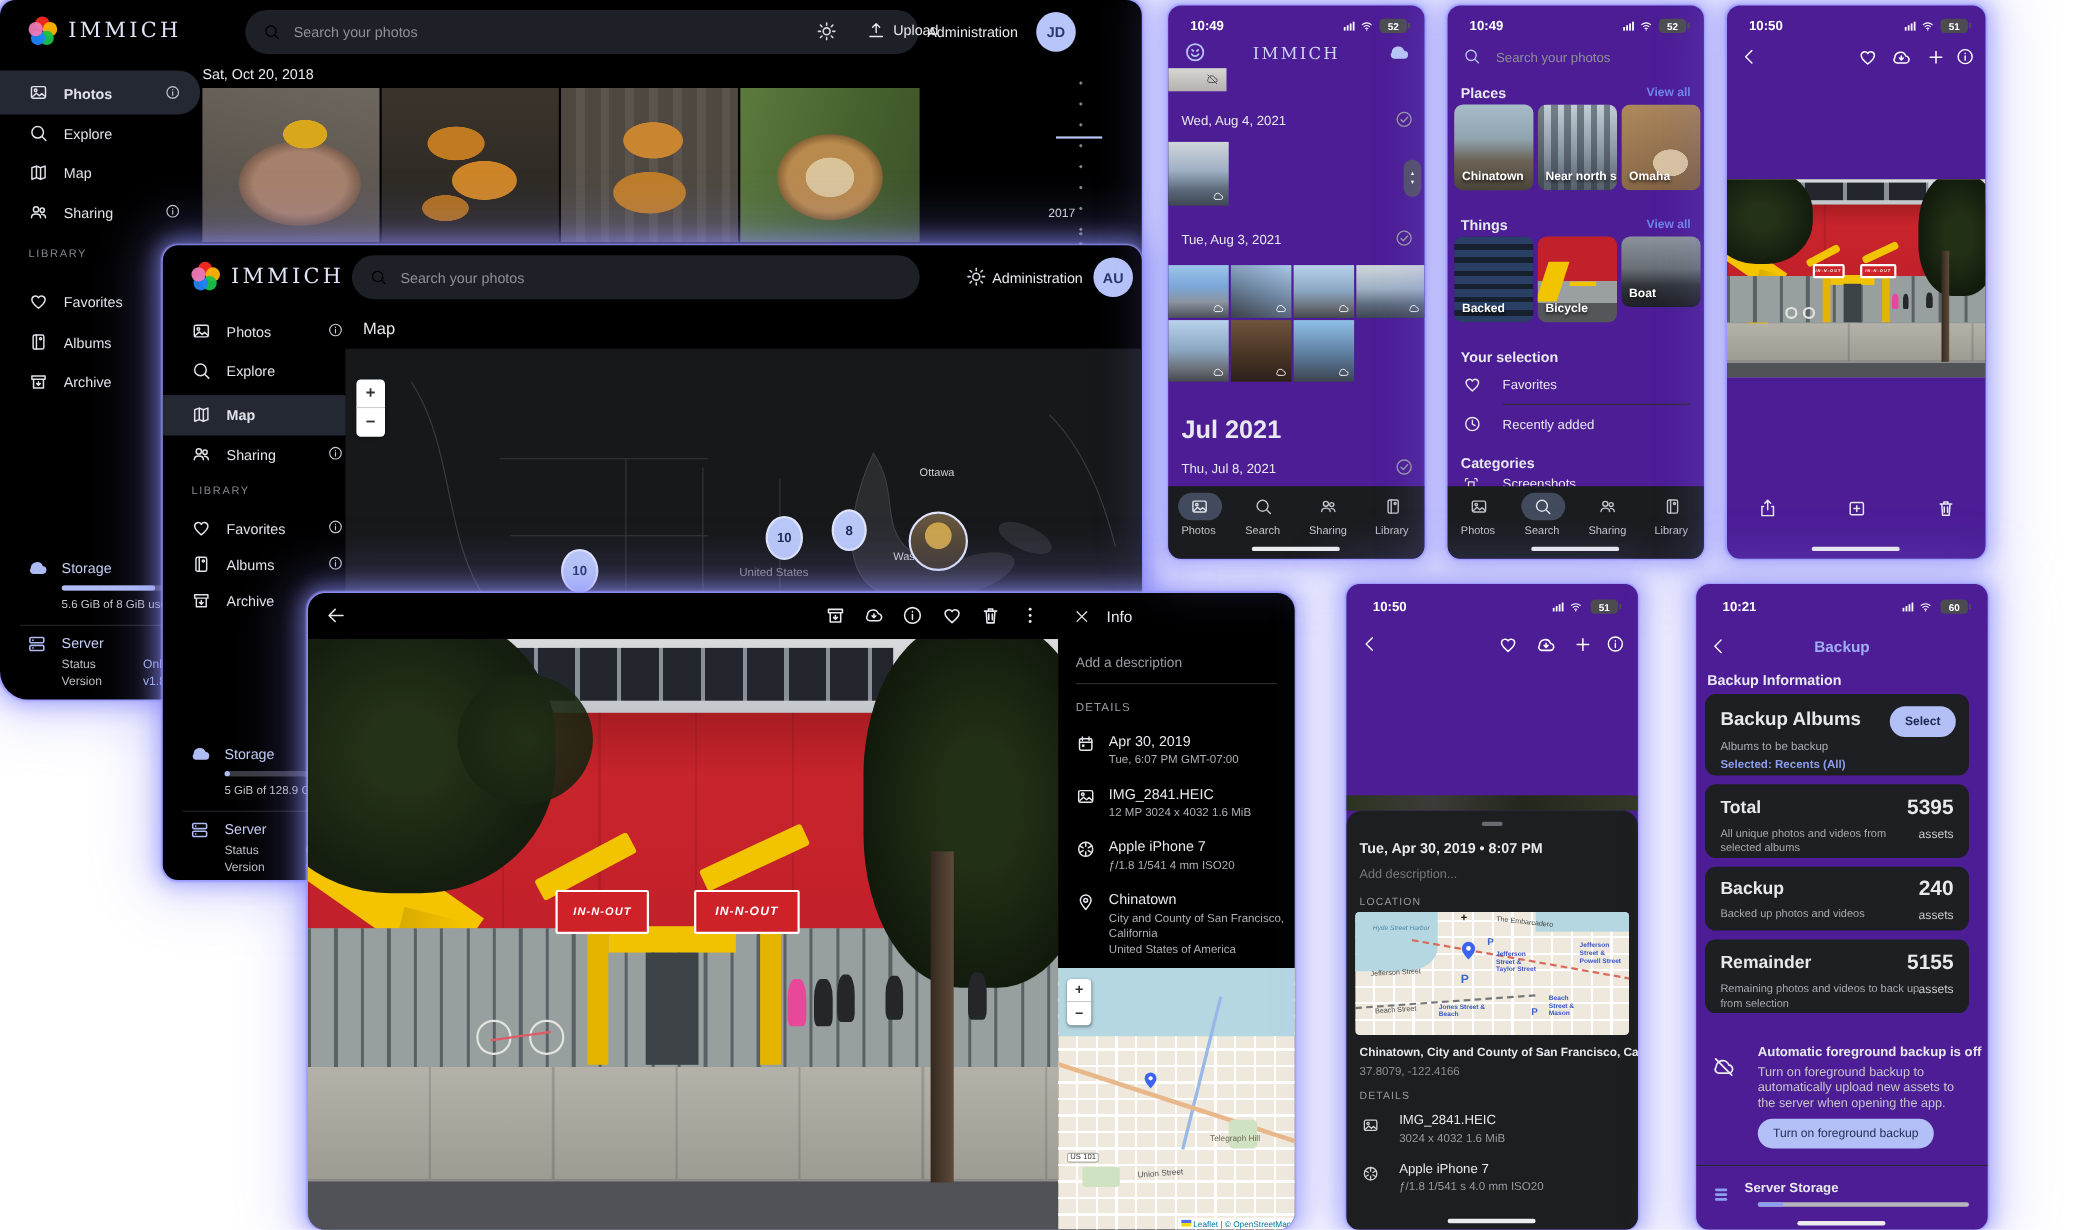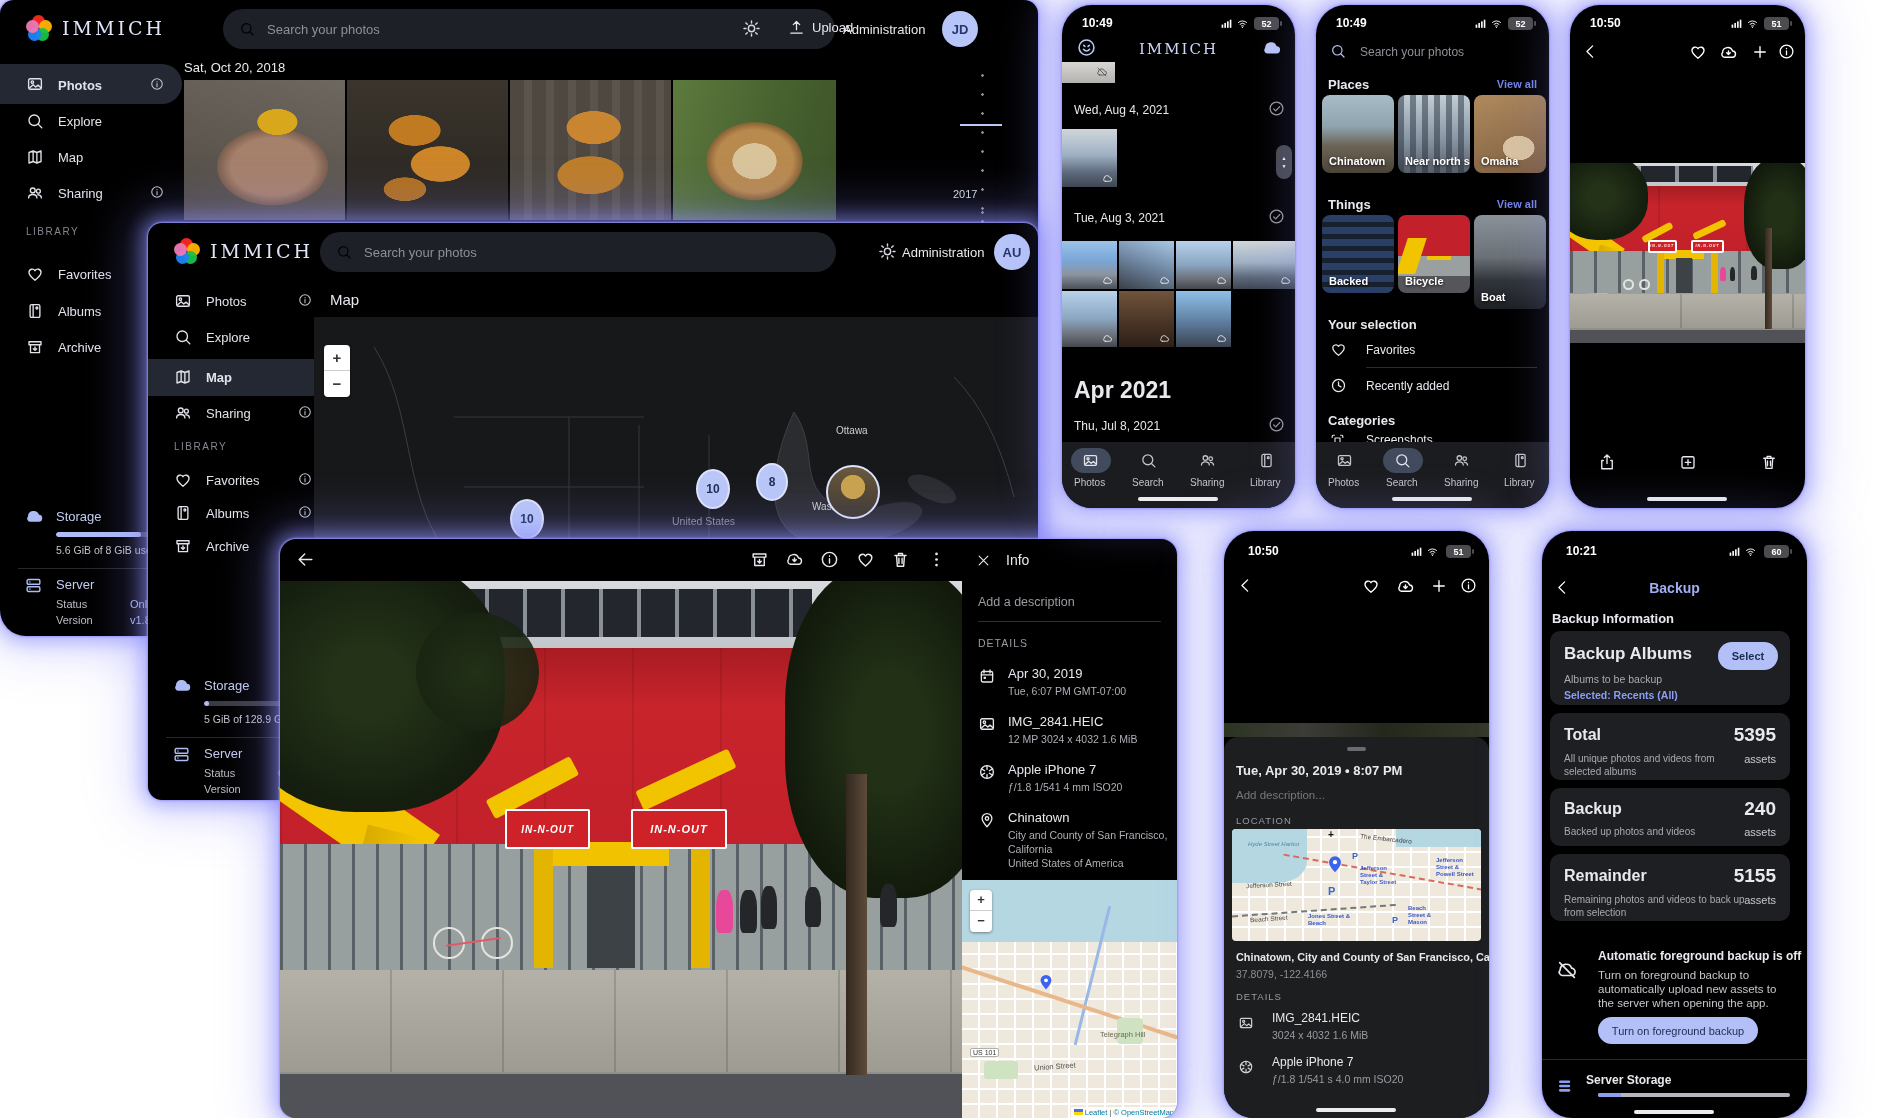--- a/index.html
+++ b/index.html
@@ -2,21 +2,21 @@
 <html><head>
 <meta charset="utf-8">
 <style>
 *{box-sizing:border-box;margin:0;padding:0}
 html,body{width:1887px;height:1118px}
 body{position:relative;background:#fff;font-family:"Liberation Sans",sans-serif;overflow:hidden}
 .abs{position:absolute}
 .t{position:absolute;white-space:nowrap;color:#e8e9ee}
 .glow{box-shadow:0 0 2px 1px rgba(150,150,252,.9),0 0 18px 6px rgba(140,140,250,.6),0 0 48px 18px rgba(140,140,250,.28)}
 .win{position:absolute;background:#000;overflow:hidden}
-.phone{position:absolute;background:#000000;border-radius:30px;overflow:hidden}
+.phone{position:absolute;background:#4c1d95;border-radius:12px;overflow:hidden}
 svg.s{stroke:currentColor;fill:none;stroke-width:1.8;stroke-linecap:round;stroke-linejoin:round;display:block}
 .searchbar{position:absolute;background:#1d2026;border-radius:21px;display:flex;align-items:center;gap:12px;padding:0 16px}
 .searchbar input{flex:1;background:transparent;border:none;outline:none;color:#cfd1d8;font-size:13px;font-family:"Liberation Sans",sans-serif}
 .searchbar input::placeholder{color:#8e9098}
 .avatar{position:absolute;width:36px;height:36px;border-radius:50%;background:#b7c5f9;color:#27356b;font-weight:bold;font-size:13px;display:flex;align-items:center;justify-content:center}
 .logo{position:absolute;display:flex;align-items:center;gap:10px}
 .flower{position:relative;width:26px;height:26px}
 .flower i{position:absolute;width:13px;height:13px;border-radius:50%;opacity:.95}
 .logotext{font-family:"DejaVu Serif",serif;letter-spacing:3px;color:#dfe4f6;font-size:19px}
 .sb-pill{position:absolute;left:0;width:182px;background:#232833;border-radius:0 20px 20px 0}
@@ -766,21 +766,21 @@
         </svg>
       </span>
     </div>
   <div class="tile pf" style="left:114px;top:286px;width:55px;height:56px">
       <span class="cloudbadge">
         <svg class="s" width="11" height="11">
           <use href="#i-cloud"></use>
         </svg>
       </span>
     </div>
-  <span class="t" style="left:12px;top:372px;font-size:23px;font-weight:bold">Apr 2021</span>
+  <span class="t" style="left:12px;top:372px;font-size:23px;font-weight:bold">Jul 2021</span>
   <span class="t" style="left:12px;top:414px;font-size:12px">Thu, Jul 8, 2021</span>
   <span class="chk" style="right:10px;top:411px">
       <svg class="s" width="17" height="17">
         <use href="#i-chkc"></use>
       </svg>
     </span>
   <div class="navbg" style="top:437px;height:66px"></div>
   <div class="navpill" style="left:9px;top:443px"></div>
   <span class="navic" style="left:20px;top:447px;color:#e2e4ec">
       <svg class="s" width="17" height="17">
@@ -842,21 +842,21 @@
       <span class="cardlab">Omaha</span>
     </div>
   <span class="t" style="left:12px;top:192px;font-size:13px;font-weight:bold">Things</span>
   <span class="viewall" style="right:12px;top:193px">View all</span>
   <div class="card c-banana" style="left:6px;top:210px;width:72px;height:78px">
       <span class="cardlab">Backed</span>
     </div>
   <div class="card c-bicycle" style="left:82px;top:210px;width:72px;height:78px">
       <span class="cardlab">Bicycle</span>
     </div>
-  <div class="card c-boat" style="left:158px;top:210px;width:72px;height:94px">
+  <div class="card c-boat" style="left:158px;top:210px;width:72px;height:64px">
       <span class="cardlab">Boat</span>
     </div>
   <span class="t" style="left:12px;top:312px;font-size:13px;font-weight:bold">Your selection</span>
   <span class="abs" style="left:14px;top:336px;color:#e6e7ec">
       <svg class="s" width="17" height="17">
         <use href="#i-heart"></use>
       </svg>
     </span>
   <span class="t" style="left:50px;top:338px;font-size:12px">Favorites</span>
   <div class="abs" style="left:50px;top:362px;width:171px;height:1px;background:#2c2c30"></div>

